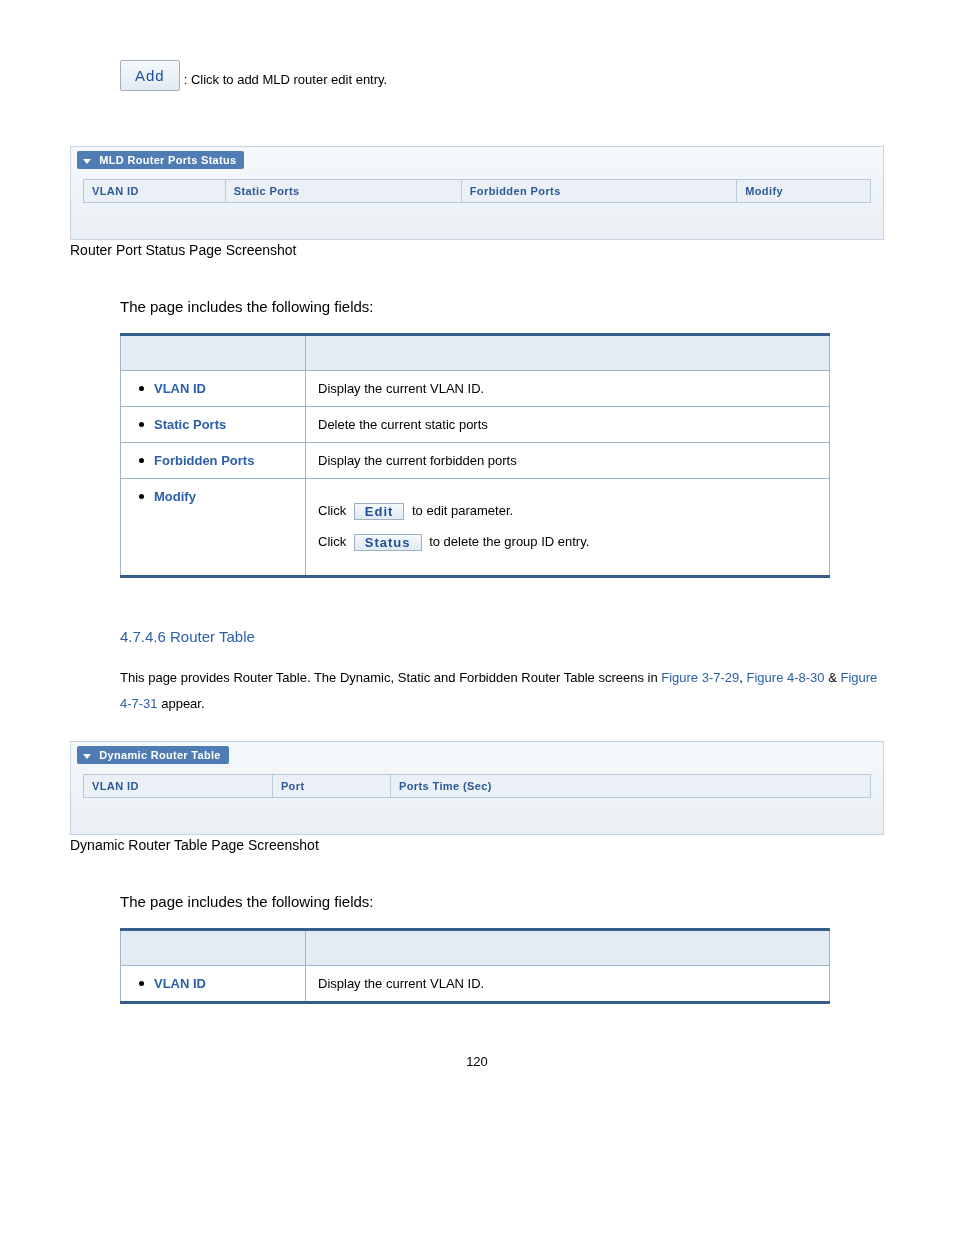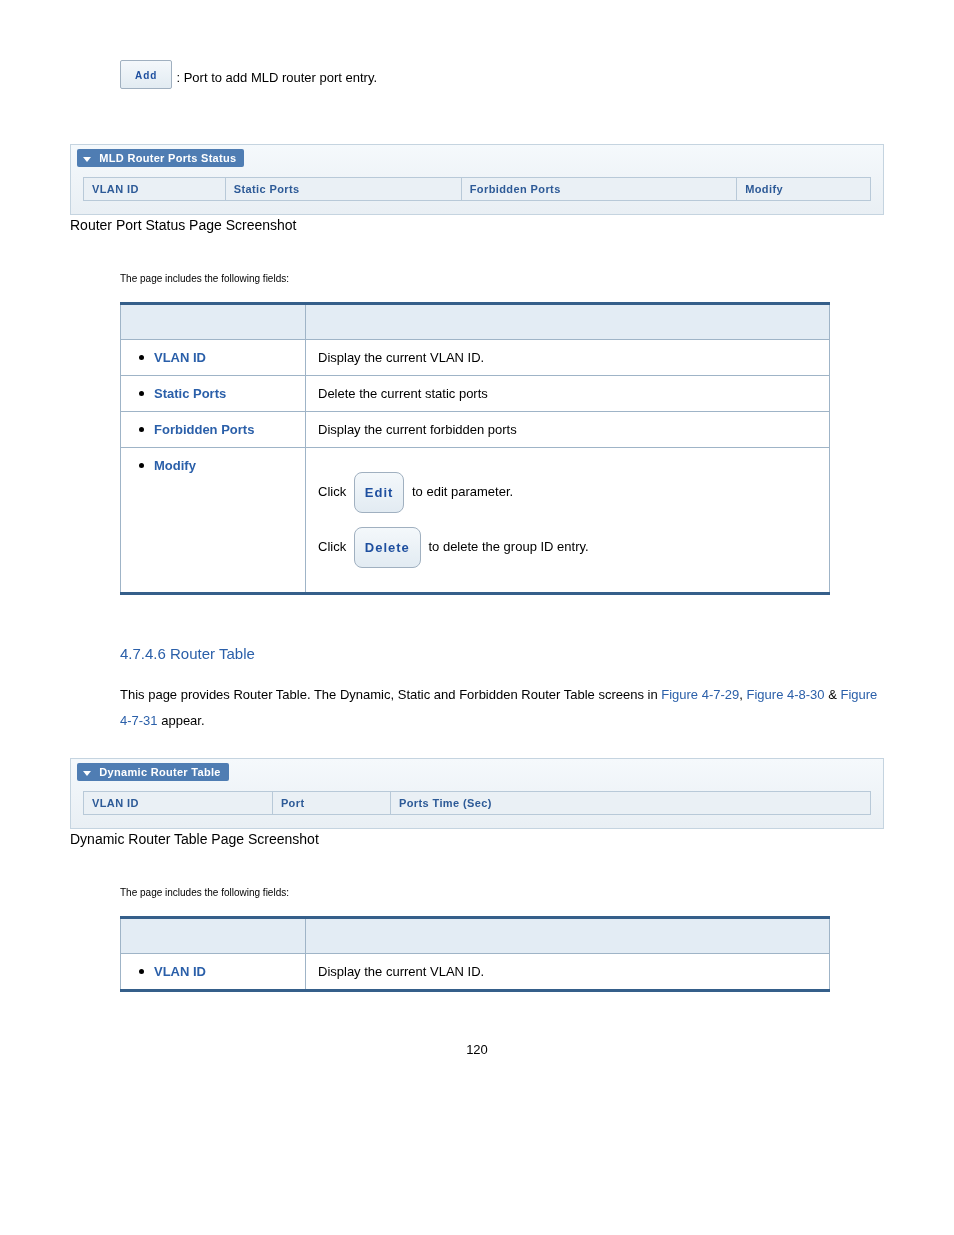--- a/index.html
+++ b/index.html
@@ -15,31 +15,31 @@
   .add-line { display: flex; align-items: flex-end; gap: 4px; margin-left: 50px; }
   .btn-add-wrapper {
     border: 1px solid #a0b0c0;
     background: linear-gradient(#f4f8fb,#e2ebf2);
     padding: 6px 14px;
     border-radius: 2px;
     display: inline-block;
   }
   .btn-add-wrapper span {
     color: #1e4f9f;
-    font-weight: bold;
-    font-size: 10px;
+    font-weight: normal;
+    font-size: 15px;
     letter-spacing: 1px;
   }
   .add-desc { font-size: 13px; padding-bottom: 4px; }
 
   .panel {
     margin-top: 55px;
     border: 1px solid #c5d4e0;
     background: linear-gradient(#f5f9fc,#e9eff4);
-    padding: 0 0 13px 0;
+    padding: 0 0 36px 0;
   }
   .panel-header {
     background: #4f7db3;
     color: #fff;
     font-size: 11px;
     font-weight: bold;
     padding: 3px 8px 3px 6px;
     letter-spacing: 0.3px;
     display: inline-block;
     margin: 4px 0 0 6px;
@@ -70,21 +70,21 @@
     background: #eaf0f5;
     letter-spacing: 0.4px;
   }
 
   .caption {
     text-align: left;
     font-size: 14px;
     margin-top: 2px;
     margin-bottom: 40px;
   }
-  .body-text { margin-left: 50px; font-size: 10px; margin-bottom: 18px; }
+  .body-text { margin-left: 50px; font-size: 15px; margin-bottom: 18px; }
 
   .fields-table {
     margin-left: 50px;
     margin-bottom: 50px;
     border-collapse: collapse;
     width: 710px;
     border-top: 3px solid #355f8a;
     border-bottom: 3px solid #355f8a;
   }
   .fields-table td, .fields-table th {
@@ -106,22 +106,22 @@
   }
   .obj-label { color: #2a5fa9; font-weight: bold; }
 
   .inline-btn {
     border: 1px solid #a0b0c0;
     background: linear-gradient(#f4f8fb,#e2ebf2);
     color: #1e4f9f;
     font-weight: bold;
     font-size: 13px;
     letter-spacing: 1px;
-    padding: 12px 10px;
-    border-radius: 8px;
+    padding: 0 10px;
+    border-radius: 0;
     display: inline-block;
     vertical-align: middle;
     margin: 0 4px;
   }
   .desc-line { margin: 14px 0; }
 
   .section-heading {
     color: #2a5fa9;
     font-size: 15px;
     font-weight: normal;
@@ -144,21 +144,21 @@
     margin-top: 28px;
   }
 </style>
 </head>
 <body>
 
 <div class="add-line">
   <span class="btn-add-wrapper">
     <span>Add</span>
   </span>
-  <span class="add-desc">: Port to add MLD router port entry.</span>
+  <span class="add-desc">: Click to add MLD router edit entry.</span>
 </div>
 
 <div class="panel">
   <div class="panel-header">
     <span class="tri"></span>
     <span>MLD Router Ports Status</span>
   </div>
   <table class="panel-table">
     <tbody>
         <tr>
@@ -221,33 +221,33 @@
         <div class="desc-line">
           <span>Click</span>
           <span class="inline-btn">
             <span>Edit</span>
           </span>
           <span> to edit parameter.</span>
         </div>
         <div class="desc-line">
           <span>Click</span>
           <span class="inline-btn">
-            <span>Delete</span>
+            <span>Status</span>
           </span>
           <span> to delete the group ID entry.</span>
         </div>
       </td>
     </tr>
   </tbody>
 </table>
 
 <div class="section-heading">4.7.4.6 Router Table</div>
 
 <div class="intro-para">
-  <span>This page provides Router Table. The Dynamic, Static and Forbidden Router Table screens in </span><span class="lk">Figure 4-7-29</span><span>, </span><span class="lk">Figure 4-8-30</span><span> &amp; </span><span class="lk">Figure 4-7-31</span><span> appear.</span>
+  <span>This page provides Router Table. The Dynamic, Static and Forbidden Router Table screens in </span><span class="lk">Figure 3-7-29</span><span>, </span><span class="lk">Figure 4-8-30</span><span> &amp; </span><span class="lk">Figure 4-7-31</span><span> appear.</span>
 </div>
 
 <div class="panel panel2">
   <div class="panel-header">
     <span class="tri"></span>
     <span>Dynamic Router Table</span>
   </div>
   <table class="panel-table">
     <tbody>
         <tr>

